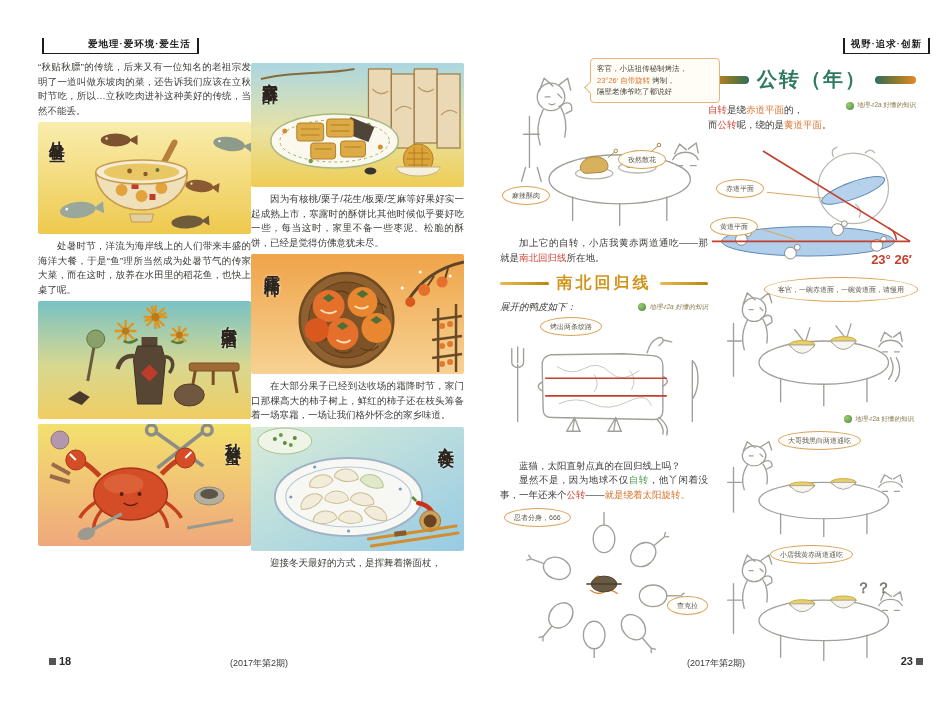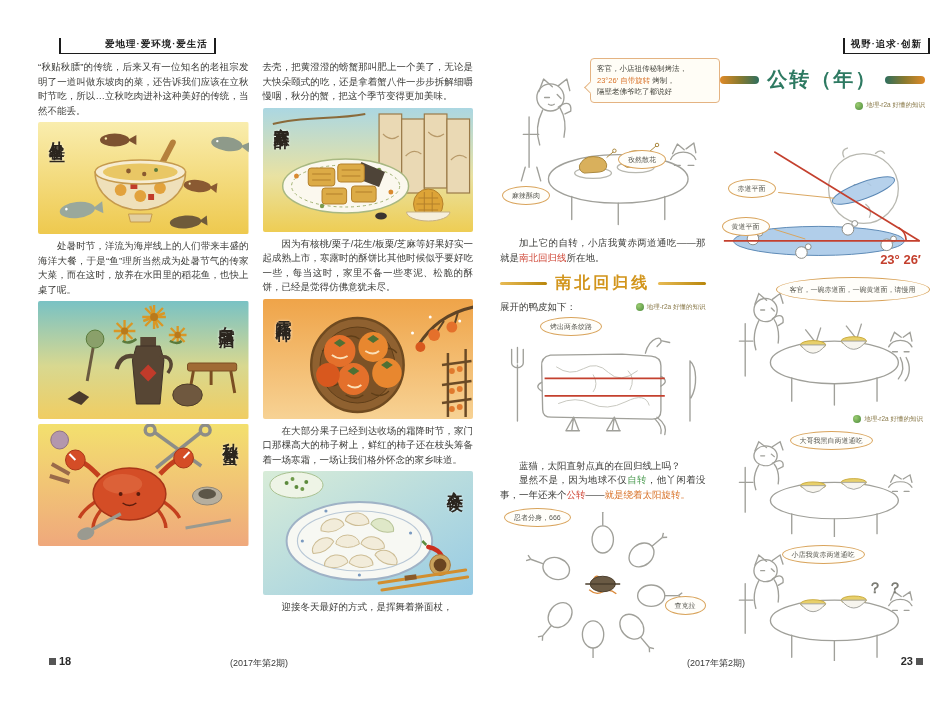--- a/index.html
+++ b/index.html
@@ -10,25 +10,25 @@
   .page { position:absolute; top:0; height:713px; }
   .page-left  { left:38px;  width:442px; }
   .page-right { left:500px; width:432px; }
 
   
   .corner-tag {
     position:absolute; top:38px; font-size:9.5px; font-weight:bold; color:#1c1c1c;
     padding:0 6px 2px 6px; border-left:2px solid #1c1c1c; border-right:2px solid #1c1c1c;
     border-bottom:1.5px solid #1c1c1c; letter-spacing:1px; white-space:nowrap;
   }
-  .corner-tag.tl { left:21px;padding-left:44px; }
+  .corner-tag.tl { left:4px;padding-left:44px; }
   .corner-tag.tr { right:2px; }
 
   
-  .columns { position:absolute; top:60px; left:0; right:7px; display:flex; gap:14px; }
+  .columns { position:absolute; top:60px; left:0; right:16px; display:flex; }
   .col { flex:1; min-width:0; }
 
   .body-text {
     font-size:9.5px; line-height:14.5px; color:#3b3b38; text-align:justify; margin:0 0 4px 0;
   }
   .indent { text-indent:2em; }
   .c-red    { color:#cf4636; }
   .c-orange { color:#d9732a; }
   .c-green  { color:#4a9a4f; }
 
@@ -74,21 +74,21 @@
     padding:4px 6px; font-size:7.5px; line-height:11.5px; color:#4a4a42; width:116px;
   }
   .speech-box::after {
     content:""; position:absolute; left:-5px; bottom:10px; width:8px; height:8px;
     background:#fffdf6; border-left:1px solid #e4b382; border-bottom:1px solid #e4b382;
     transform:rotate(45deg);
   }
   .qmarks { position:absolute; font-size:15px; font-weight:bold; color:#7c7c74; letter-spacing:5px; }
   .angle-label { position:absolute; right:4px; bottom:4px; color:#c4402e; font-weight:bold; font-size:13px; }
   .rel { position:relative; }
-  .row { display:flex; align-items:center; justify-content:space-between; margin:2px 0 4px 0; }
+  .row { display:flex; align-items:center; justify-content:space-between; margin:2px 0 4px 0;font-style:italic; }
   .badge-right { text-align:right; margin:2px 2px 4px 0; }
 
   
   .page-footer { position:absolute; bottom:44px; left:0; right:0; font-size:9px; color:#3a3a3a; height:14px; }
   .footer-issue { position:absolute; left:0; right:0; text-align:center; top:2px; }
   .pg { position:absolute; top:0; font-size:11px; font-weight:bold; color:#2c2c2c; }
   .pg-l { left:8px; } .pg-r { right:6px; }
   .sq { display:inline-block; width:7px; height:7px; background:#555; margin:0 3px; }
 </style>
 </head>
@@ -247,21 +247,20 @@
                 <ellipse cx="172" cy="70" rx="9" ry="5" fill="#5c5648"></ellipse>
               </g>
             <line x1="150" y1="104" x2="196" y2="96" stroke="#9a9a90" stroke-width="3"></line>
           </svg>
           <div class="tile-title tt-tr">秋分蟹</div>
         </div>
 
       </div>
 
       <div class="col">
-        <p class="body-text">去壳，把黄澄澄的螃蟹那叫肥上一个美了，无论是大快朵颐式的吃，还是拿着蟹八件一步步拆解细嚼慢咽，秋分的蟹，把这个季节变得更加美味。</p>
 
         <div class="tile t2">
           <svg viewBox="0 0 214 124" preserveAspectRatio="none">
             <defs>
                 <linearGradient id="gt2" x1="0" y1="0" x2="0" y2="1">
               <stop offset="0" stop-color="#abd7e2"></stop>
                   <stop offset="0.55" stop-color="#e9e2a2"></stop>
                   <stop offset="1" stop-color="#eecd54"></stop>
                 </linearGradient>
               </defs>
@@ -585,20 +584,24 @@
           <span class="sec-bar bar-ot"></span>
           <span class="sec-title-main">公转（年）</span>
           <span class="sec-bar bar-to"></span>
         </div>
 
         <div class="rel" style="margin-top:10px; min-height:36px;">
           <span class="badge" style="position:absolute; right:0; top:-2px;">
               <span class="badge-dot"></span>
               <span>地理-r2a 好懂的知识</span>
             </span>
+          <p class="body-text" style="width:150px;">
+            <span class="c-red">自转</span><span>是绕</span><span class="c-orange">赤道平面</span><span>的，</span><br>
+            <span>而</span><span class="c-red">公转</span><span>呢，绕的是</span><span class="c-orange">黄道平面</span><span>。</span>
+          </p>
         </div>
 
         <div class="scene" style="height:128px; margin-top:4px;">
           <svg viewBox="0 0 212 126">
             <g fill="none" stroke="#b8b8b0" stroke-width="1.3">
               <circle cx="148" cy="44" r="36"></circle>
               <path d="M128,12 q-4,-8 4,-10 M160,8 q6,-6 10,0"></path>
               <path d="M138,40 h5 M152,38 l4,3 M150,60 q8,6 4,14"></path>
             </g>
             <ellipse cx="148" cy="46" rx="34" ry="8.5" fill="#a9c9e8" fill-opacity="0.85" stroke="#5b88b5" transform="rotate(-20 148 46)"></ellipse>

